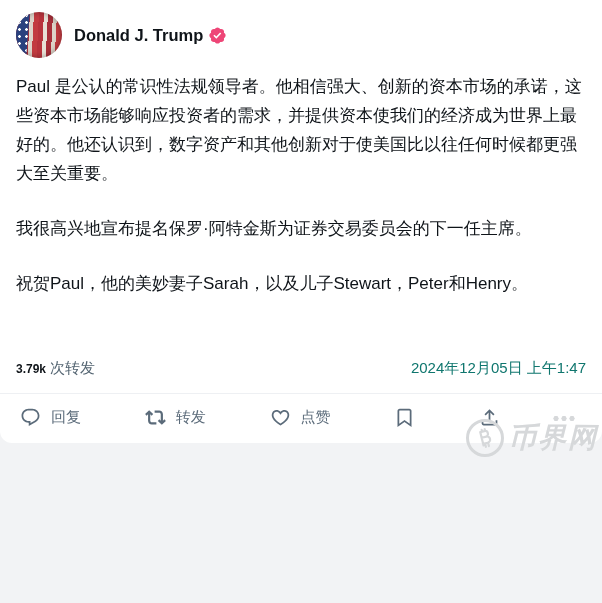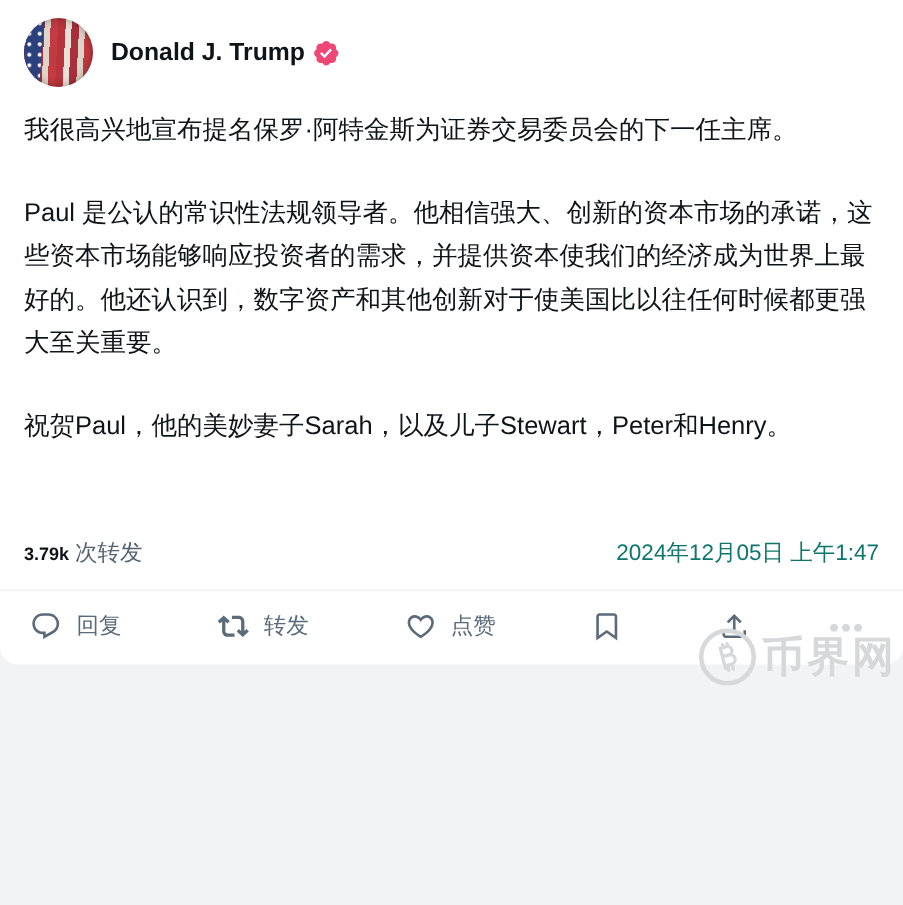--- a/index.html
+++ b/index.html
@@ -44,21 +44,21 @@
   
   .bottom-strip { height:16px; }
 
   
   .watermark { position:absolute; right:4px; bottom:2px; display:flex; align-items:center; gap:4px;
                color:#d6d8da; pointer-events:none; }
   .wm-coin { width:38px; height:38px; border:3px solid #d6d8da; border-radius:50%;
              display:flex; align-items:center; justify-content:center; }
   .wm-coin svg { width:22px; height:22px; transform:rotate(-14deg); }
   .wm-text-wrap { position:relative; }
-  .wm-text { font-size:28px; font-weight:700; letter-spacing:2px; line-height:1; }
+  .wm-text { font-size:28px; font-weight:700; letter-spacing:2px; line-height:1;font-style:italic; }
   .wm-dots { position:absolute; top:-8px; right:22px; width:24px; height:5px;
              background:radial-gradient(circle,#d6d8da 2.4px,rgba(0,0,0,0) 2.8px);
              background-size:8px 5px; background-repeat:repeat-x; }
 </style>
 </head>
 <body>
 
 <div class="page">
   <div class="card">
 
@@ -70,22 +70,22 @@
         <div class="name-row">
           <span class="name">Donald J. Trump</span>
           <svg class="badge" viewBox="0 0 24 24">
             <path fill="#ee4677" fill-rule="evenodd" d="M22.25 12c0-1.43-.88-2.67-2.19-3.34.46-1.39.2-2.9-.81-3.91s-2.52-1.27-3.91-.81c-.66-1.31-1.91-2.19-3.34-2.19s-2.67.88-3.33 2.19c-1.4-.46-2.91-.2-3.92.81s-1.26 2.52-.8 3.91c-1.31.67-2.2 1.91-2.2 3.34s.89 2.67 2.2 3.34c-.46 1.39-.21 2.9.8 3.91s2.52 1.26 3.91.81c.67 1.31 1.91 2.19 3.34 2.19s2.68-.88 3.34-2.19c1.39.45 2.9.2 3.91-.81s1.27-2.52.81-3.91c1.31-.67 2.19-1.91 2.19-3.34zm-11.71 4.2L6.8 12.46l1.41-1.42 2.26 2.26 4.8-5.23 1.47 1.36-6.2 6.77z"></path>
           </svg>
         </div>
       </div>
     </div>
 
     <div class="content">
+      <p>Paul 是公认的常识性法规领导者。他相信强大、创新的资本市场的承诺，这些资本市场能够响应投资者的需求，并提供资本使我们的经济成为世界上最好的。他还认识到，数字资产和其他创新对于使美国比以往任何时候都更强大至关重要。</p>
       <p>我很高兴地宣布提名保罗·阿特金斯为证券交易委员会的下一任主席。</p>
-      <p>Paul 是公认的常识性法规领导者。他相信强大、创新的资本市场的承诺，这些资本市场能够响应投资者的需求，并提供资本使我们的经济成为世界上最好的。他还认识到，数字资产和其他创新对于使美国比以往任何时候都更强大至关重要。</p>
       <p>祝贺Paul，他的美妙妻子Sarah，以及儿子Stewart，Peter和Henry。</p>
     </div>
 
     <div class="footer">
       <div class="stats-row">
         <span class="stat"><b>3.79k</b><span>次转发</span></span>
         <span class="timestamp">2024年12月05日 上午1:47</span>
       </div>
 
       <div class="divider"></div>

